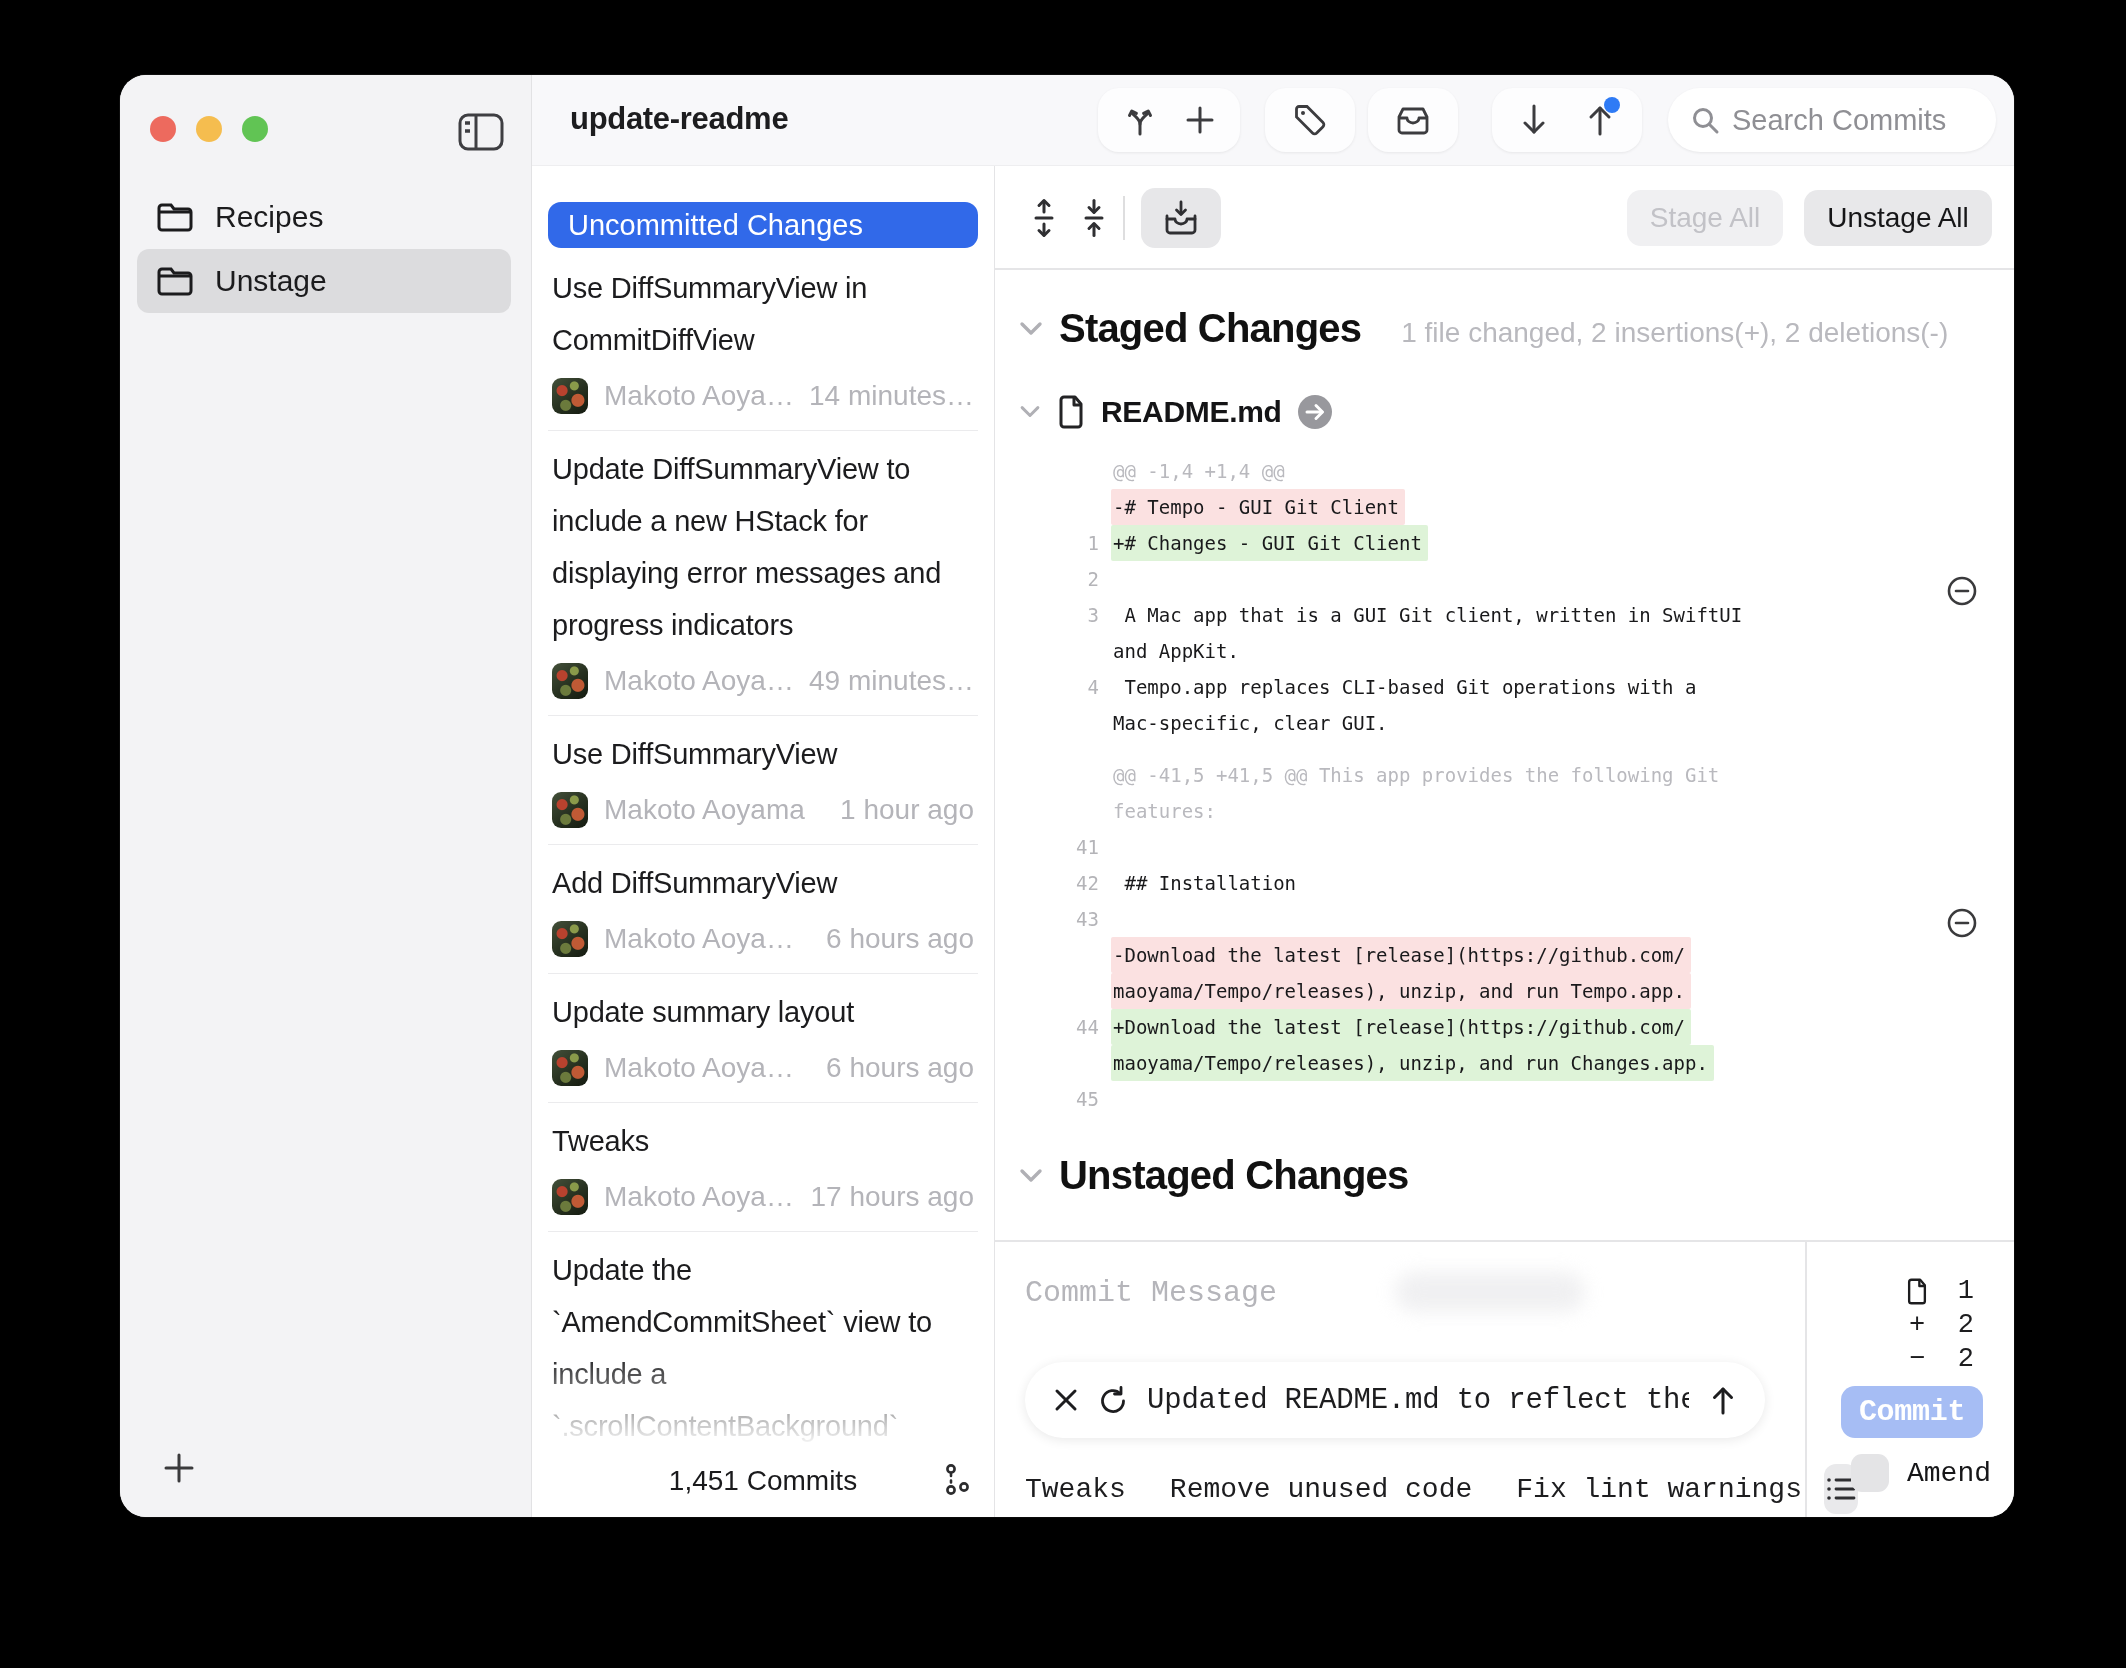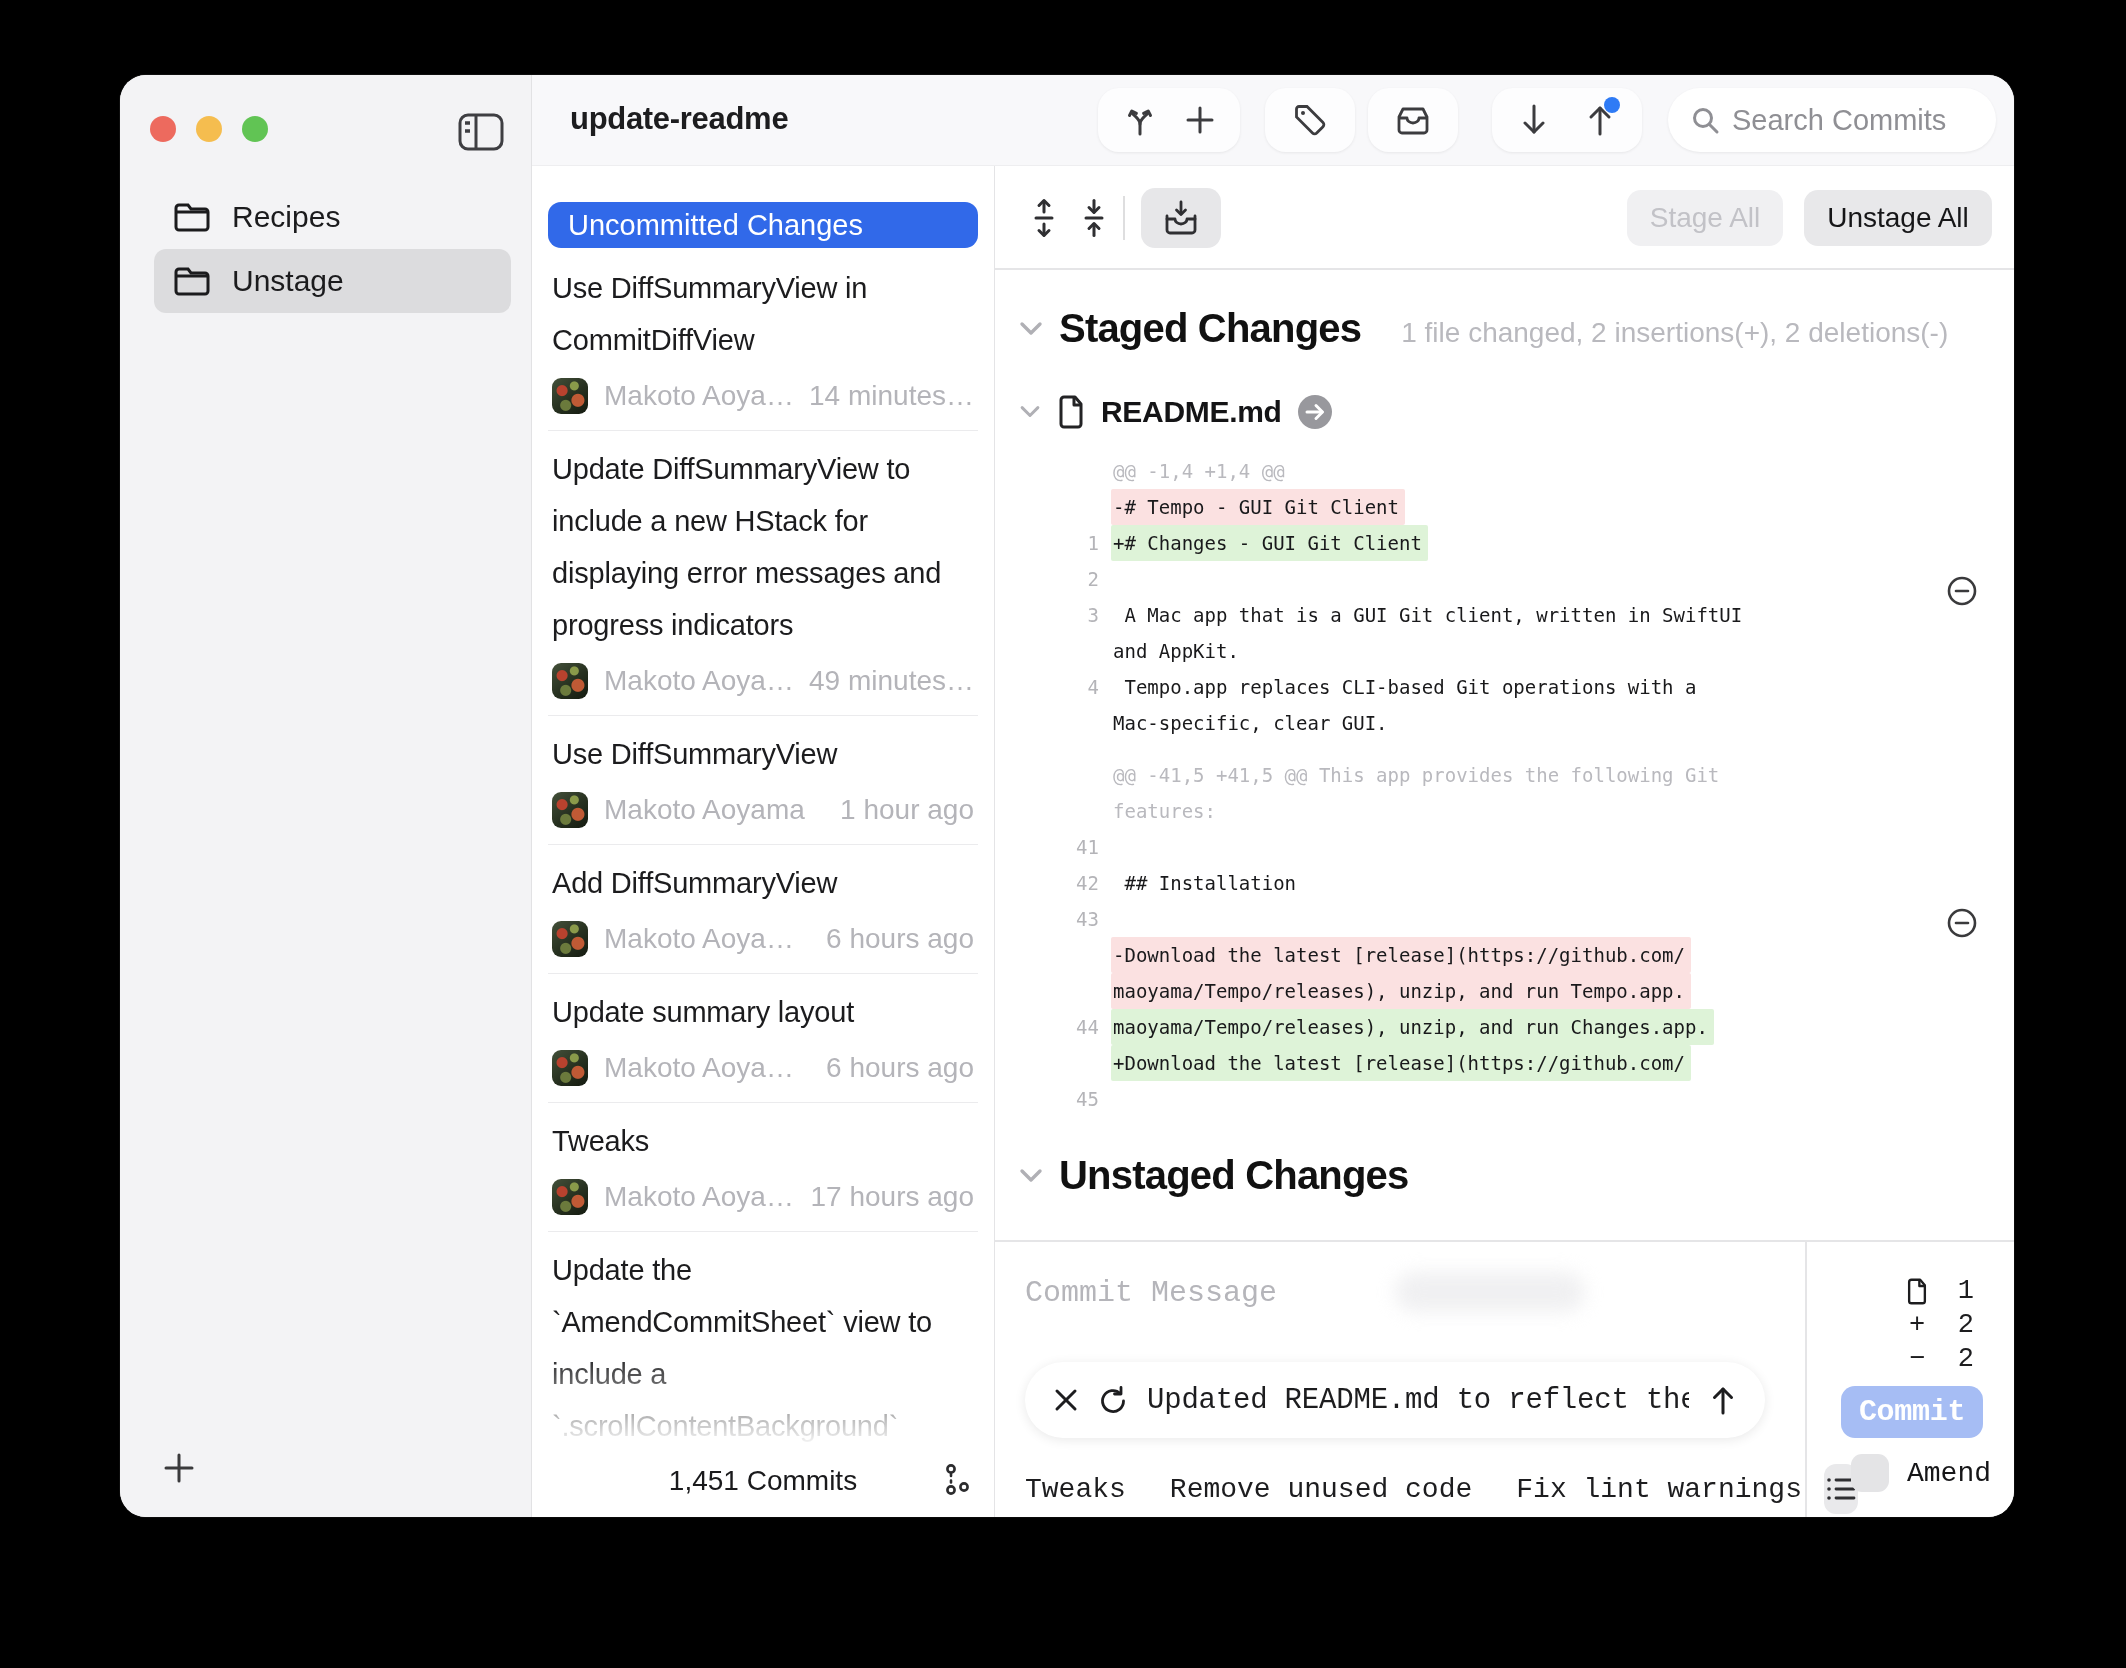--- a/index.html
+++ b/index.html
@@ -13,21 +13,21 @@
             box-shadow:0 30px 90px rgba(0,0,0,.6), 0 0 0 1px rgba(255,255,255,.07); }
 
   
   .sidebar { position:relative; width:412px; height:100%; background:#f3f3f5;
              border-right:1.5px solid #e2e2e4; flex:none; }
   .traffic { position:absolute; top:41px; left:30px; display:flex; gap:20px; }
   .tl { width:26px; height:26px; border-radius:50%; }
   .tl.red{ background:#ed6a5e; } .tl.yellow{ background:#f5bd4f; } .tl.green{ background:#61c454; }
   .sb-toggle { position:absolute; left:336px; top:36px; width:50px; height:42px; color:#3e3e42;
                display:flex; align-items:center; justify-content:center; cursor:default; }
-  .sb-nav { position:absolute; top:110px; left:34px; right:20px; }
+  .sb-nav { position:absolute; top:110px; left:17px; right:20px; }
   .sb-item { display:flex; align-items:center; gap:22px; height:64px; padding:0 20px;
              border-radius:12px; color:#1b1b1d; font-size:30px; }
   .sb-item.selected { background:#dcdcde; }
   .sb-item .fold { color:#1b1b1d; display:flex; }
   .sb-plus { position:absolute; left:42px; bottom:32px; color:#3a3a3c; }
 
   
   .main { flex:1; display:flex; flex-direction:column; min-width:0; }
   .toolbar { position:relative; height:91px; flex:none; background:#f8f8fa;
              border-bottom:1px solid rgba(0,0,0,.04); }
@@ -496,22 +496,22 @@
                   <div class="diff-line del">
                     <div class="gutter"></div>
                     <div class="dcontent">
                       <div class="drow"><span class="hl">-Download the latest [release](https://github.com/</span></div>
                       <div class="drow"><span class="hl">maoyama/Tempo/releases), unzip, and run Tempo.app.</span></div>
                     </div>
                   </div>
                   <div class="diff-line add">
                     <div class="gutter">44</div>
                     <div class="dcontent">
+                      <div class="drow"><span class="hl">+Download the latest [release](https://github.com/</span></div>
                       <div class="drow"><span class="hl">maoyama/Tempo/releases), unzip, and run Changes.app.</span></div>
-                      <div class="drow"><span class="hl">+Download the latest [release](https://github.com/</span></div>
                     </div>
                   </div>
                   <div class="diff-line ctx">
                     <div class="gutter">45</div>
                     <div class="dcontent">
                       <div class="drow"></div>
                     </div>
                   </div>
                   <div class="hunk-minus" style="top: 150px;">
                     <svg width="32" height="32" viewBox="0 0 32 32" fill="none" stroke="currentColor" stroke-width="2.6" stroke-linecap="round">

